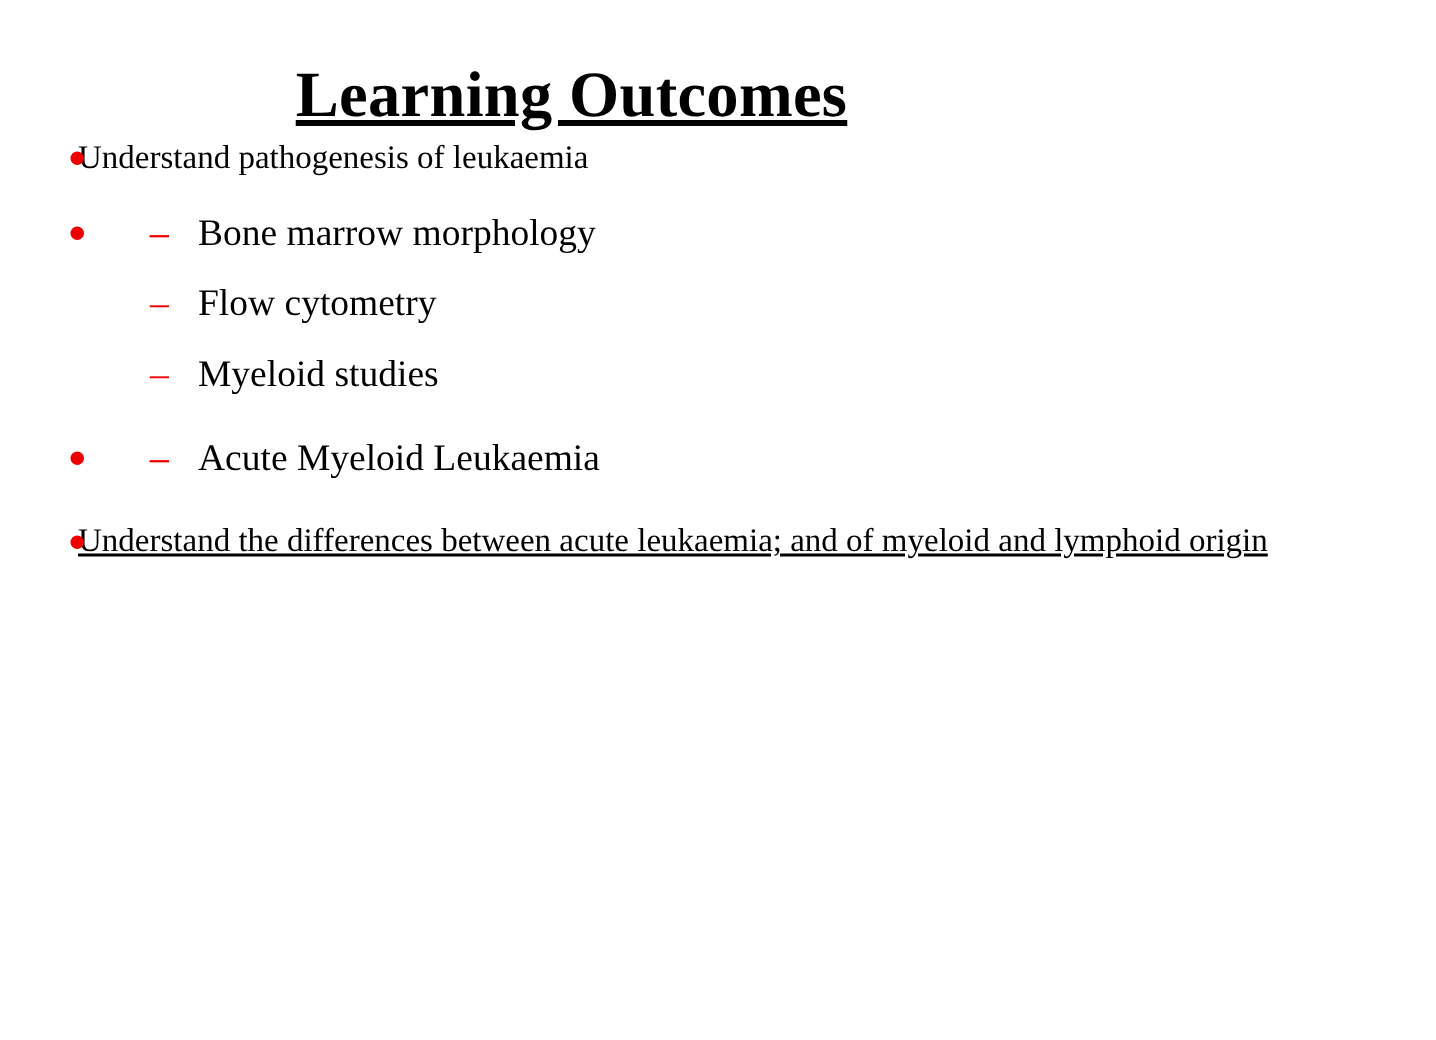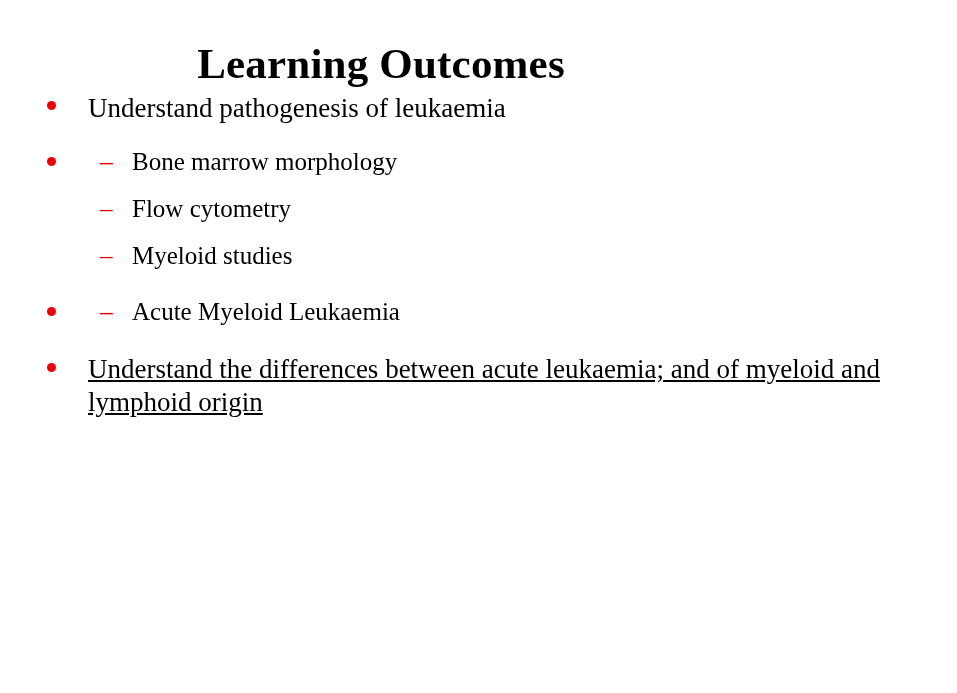--- a/index.html
+++ b/index.html
@@ -29,43 +29,44 @@
     position: absolute;
     top: 10px;
     left: 0;
     width: 762px;
     text-align: center;
     font-size: 43px;
     font-weight: bold;
     line-height: 1.18;
     letter-spacing: 0.2px;
     color: #000000;
+    text-decoration: underline;
   }
 
   
   .body-list {
     position: absolute;
     top: 92px;
     left: 0;
     width: 957px;
     list-style: none;
     margin: 0;
     padding: 0;
   }
 
   .outline-item {
     position: relative;
     box-sizing: border-box;
   }
 
   
   .level-1 {
-    padding-left: 88px;
+    padding-left: 52px;
     padding-right: 40px;
-    font-size: 27px;
+    font-size: 22px;
     line-height: 1.2;
     margin-bottom: 23px;
   }
   .level-1 > .marker {
     position: absolute;
     left: 47px;
     top: 0;
     width: 20px;
     font-size: 27px;
     line-height: 1.2;

